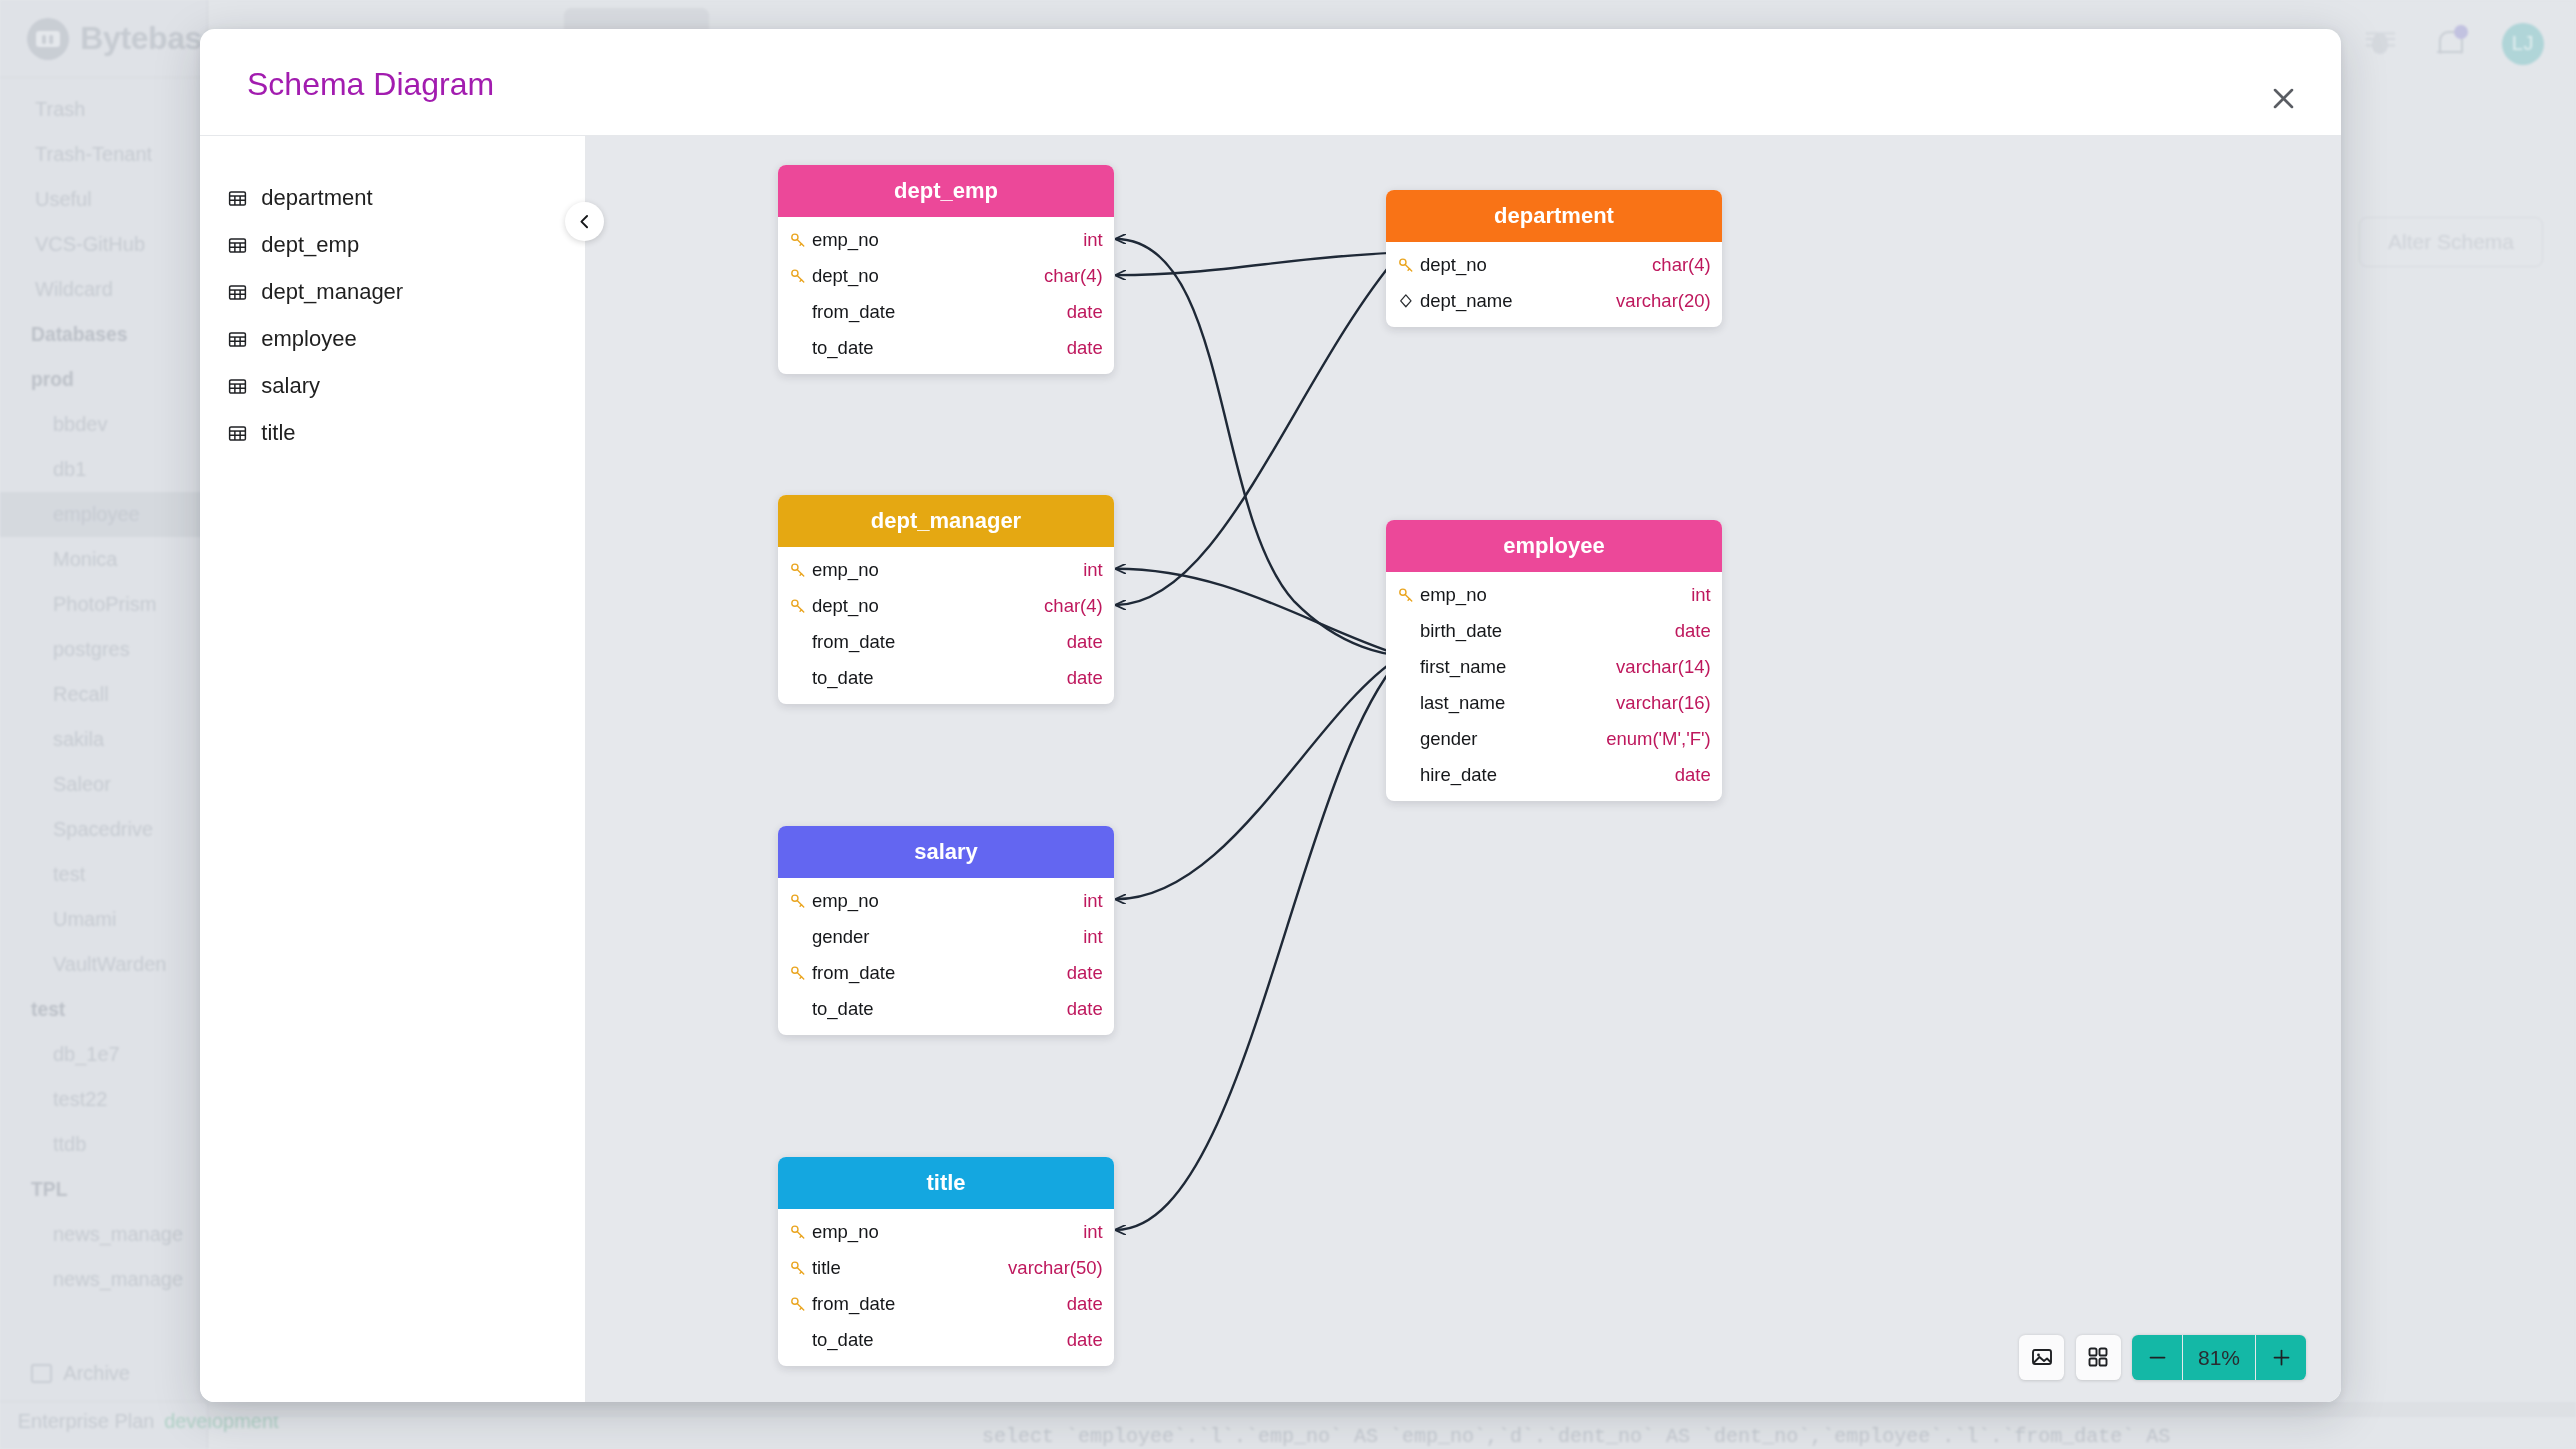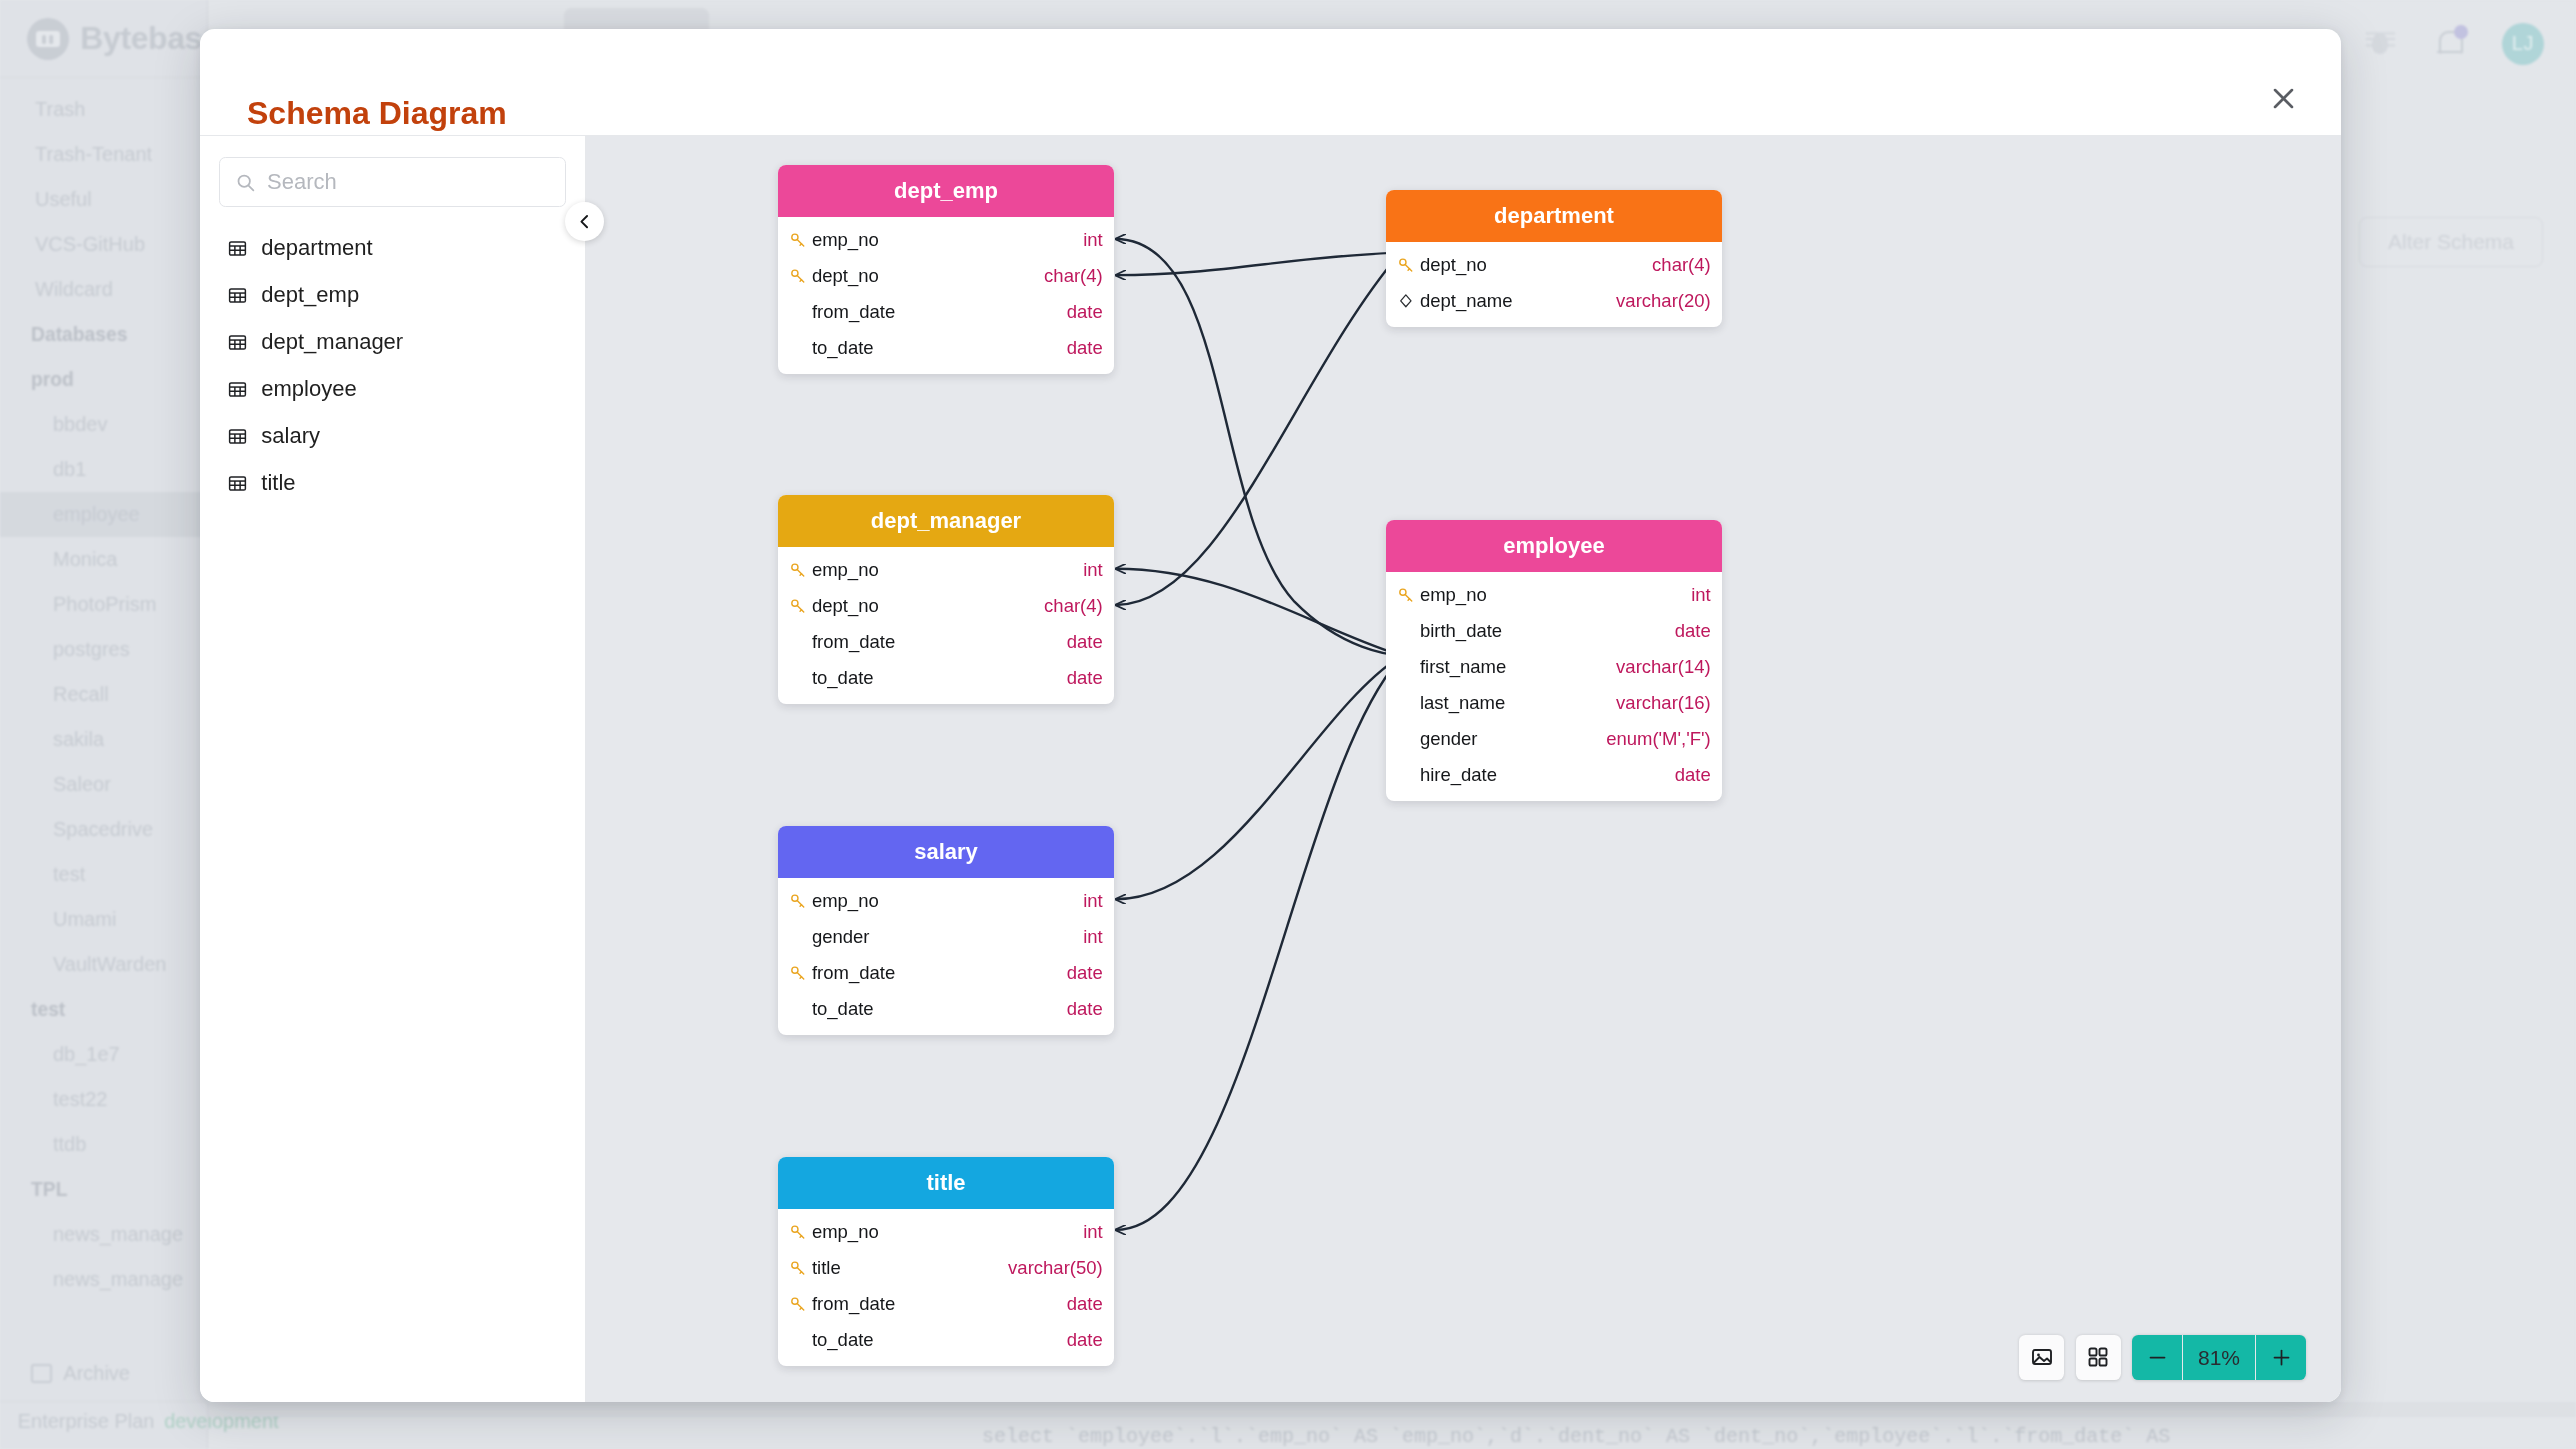--- a/index.html
+++ b/index.html
@@ -111,22 +111,22 @@
   
   #modal {
     position: absolute;
     left: 200px; top: 29px; width: 2141px; height: 1373px;
     background: #ffffff;
     border-radius: 14.5px;
     box-shadow: 0 11.3px 48px rgba(20,25,40,.18), 0 1.6px 8px rgba(20,25,40,.08);
     overflow: hidden;
   }
   #modal-title {
-    position:absolute; left: 47px; top: 66px;
-    font-size: 32px; color: #c2410c; font-weight: 700;
+    position:absolute; left: 47px; top: 37px;
+    font-size: 32px; color: #a21caf; font-weight: 400;
   }
   #close-btn {
     position:absolute; right: 32px; top: 43px;
     width: 52px; height: 52px; border-radius: 6.4px;
     display:flex; align-items:center; justify-content:center;
     cursor: pointer; background: transparent; border: none;
   }
   #close-btn svg { width: 29px; height: 29px; }
 
   
@@ -299,27 +299,20 @@
   <button id="close-btn">
     <svg viewBox="0 0 24 24" fill="none" stroke="#5a5d63" stroke-width="2.2" stroke-linecap="round">
       <line x1="5" y1="5" x2="19" y2="19"></line>
         <line x1="19" y1="5" x2="5" y2="19"></line>
     </svg>
   </button>
 
   <div class="modal-body">
 
     <div id="table-panel">
-      <div id="search-wrap">
-        <svg viewBox="0 0 24 24" fill="none" stroke="#b5b8be" stroke-width="2" stroke-linecap="round">
-          <circle cx="10.5" cy="10.5" r="6.5"></circle>
-            <line x1="15.5" y1="15.5" x2="21" y2="21"></line>
-        </svg>
-        <input id="search-input" type="text" placeholder="Search" style="">
-      </div>
 
       <div id="table-list">
           <div class="table-item">
             <svg viewBox="0 0 24 24" fill="none" stroke="#1f2124" stroke-width="1.7">
               <rect x="3" y="4.5" width="18" height="15" rx="1.6"></rect>
               <line x1="3" y1="9.2" x2="21" y2="9.2"></line>
               <line x1="3" y1="14" x2="21" y2="14"></line>
               <line x1="9" y1="9.2" x2="9" y2="19.5"></line>
               <line x1="15" y1="9.2" x2="15" y2="19.5"></line>
             </svg>

